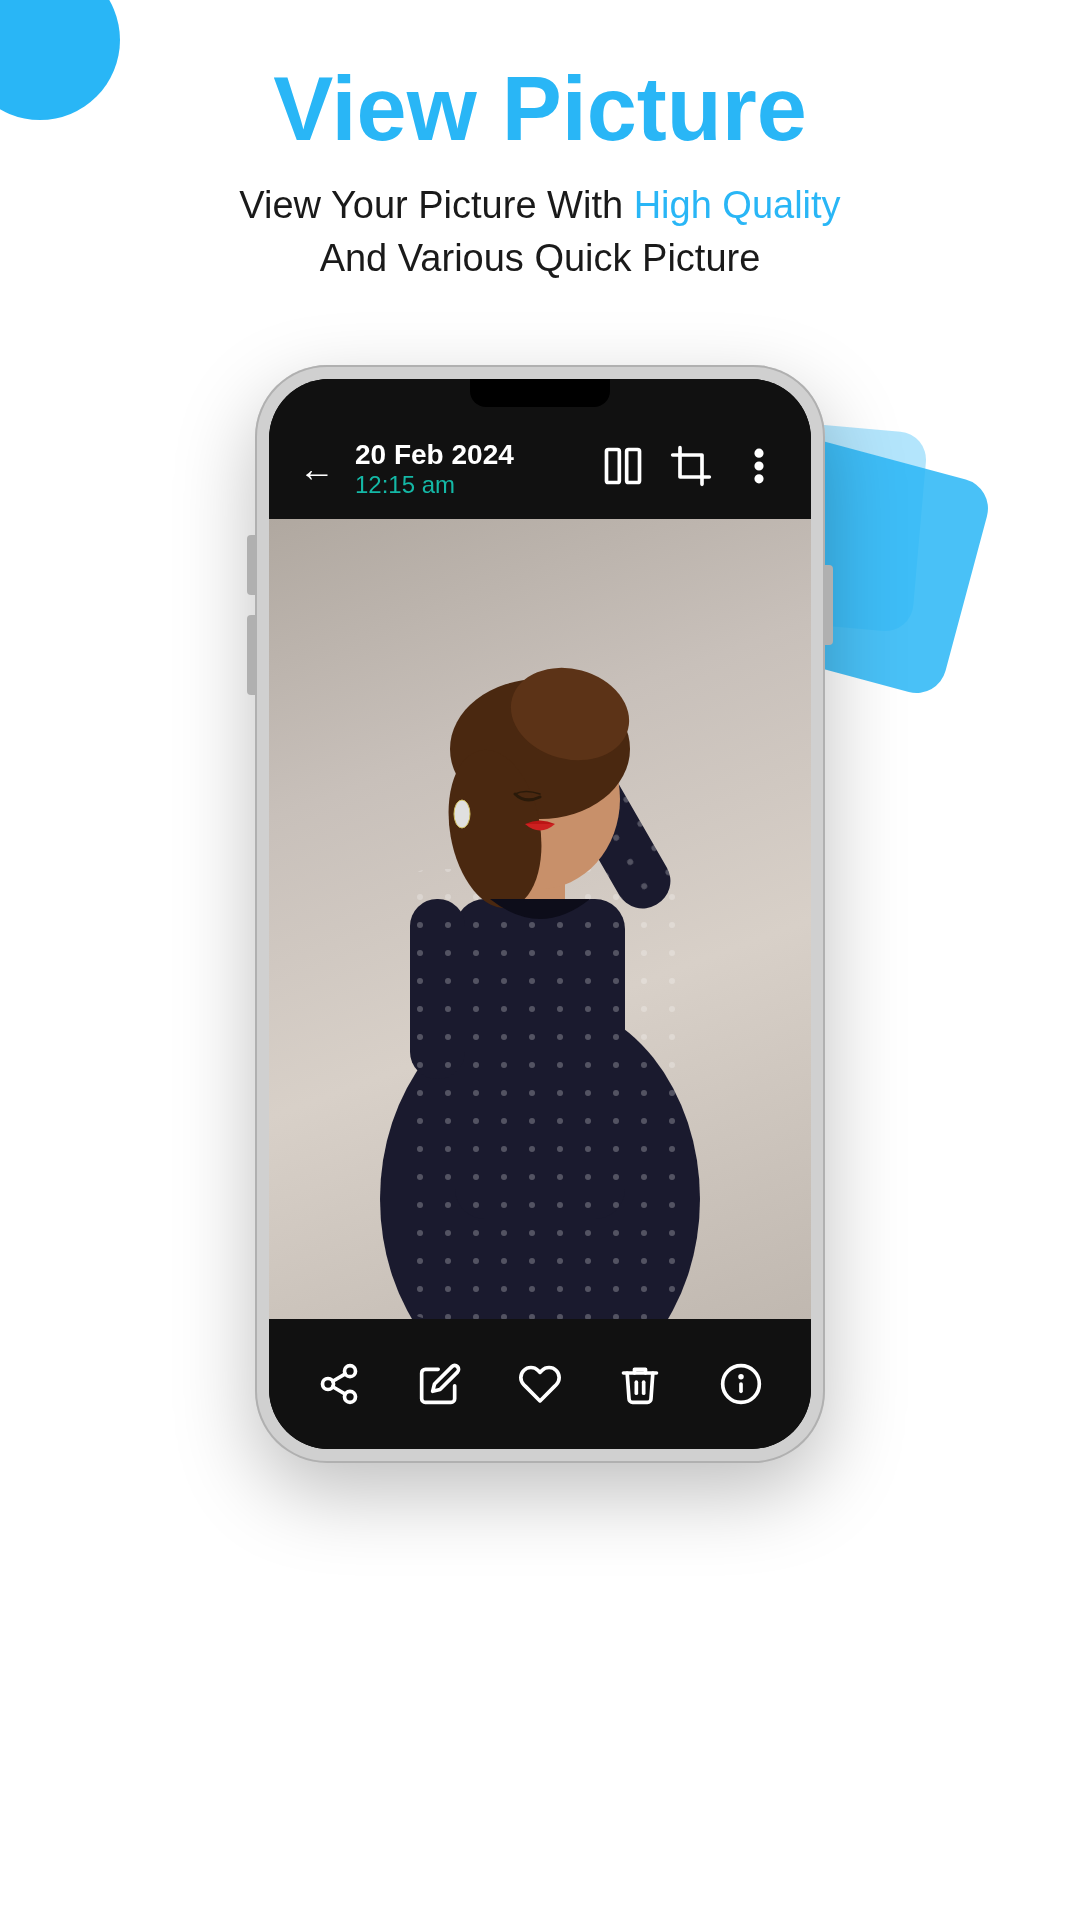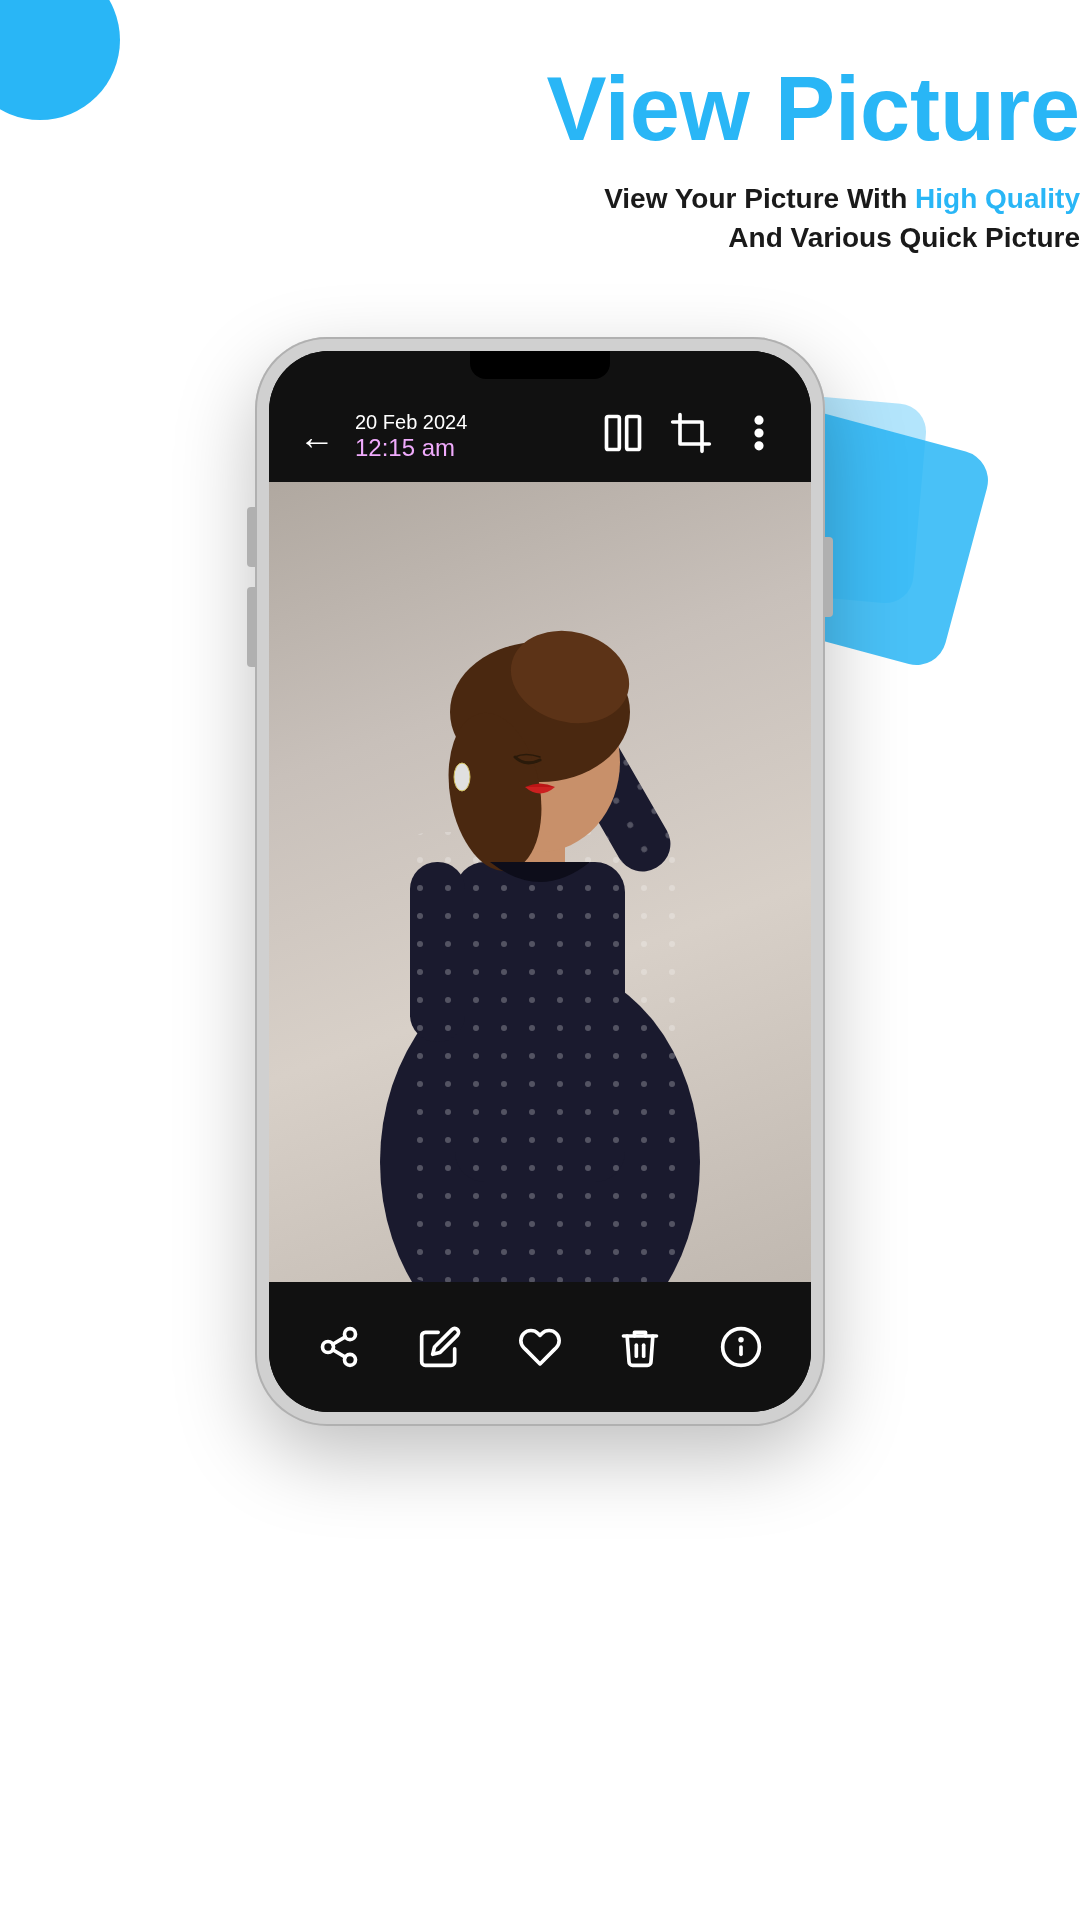--- a/index.html
+++ b/index.html
@@ -22,36 +22,36 @@
       width: 160px;
       height: 160px;
       background: #29b6f6;
       border-radius: 50%;
       z-index: 0;
     }
 
     .header-section {
       position: relative;
       z-index: 1;
-      text-align: right;
+      text-align: center;
       padding-top: 60px;
       padding-bottom: 20px;
     }
 
     .main-title {
       font-size: 90px;
       font-weight: 900;
       color: #29b6f6;
       line-height: 1.1;
       margin-bottom: 20px;
     }
 
     .subtitle {
-      font-size: 28px;
-      font-weight: 700;
+      font-size: 38px;
+      font-weight: 400;
       color: #1a1a1a;
       line-height: 1.4;
     }
 
     .subtitle .highlight {
       color: #29b6f6;
     }
 
     
     .phone-container {
@@ -151,27 +151,27 @@
       cursor: pointer;
     }
 
     .date-info {
       display: flex;
       flex-direction: column;
     }
 
     .date-main {
       color: #fff;
-      font-size: 20px;
-      font-weight: 400;
+      font-size: 28px;
+      font-weight: 700;
       text-align: center;
     }
 
     .date-time {
-      color: #f0abfc;
+      color: #14b8a6;
       font-size: 24px;
     }
 
     .topbar-right {
       display: flex;
       align-items: center;
       gap: 24px;
     }
 
     .topbar-icon {

